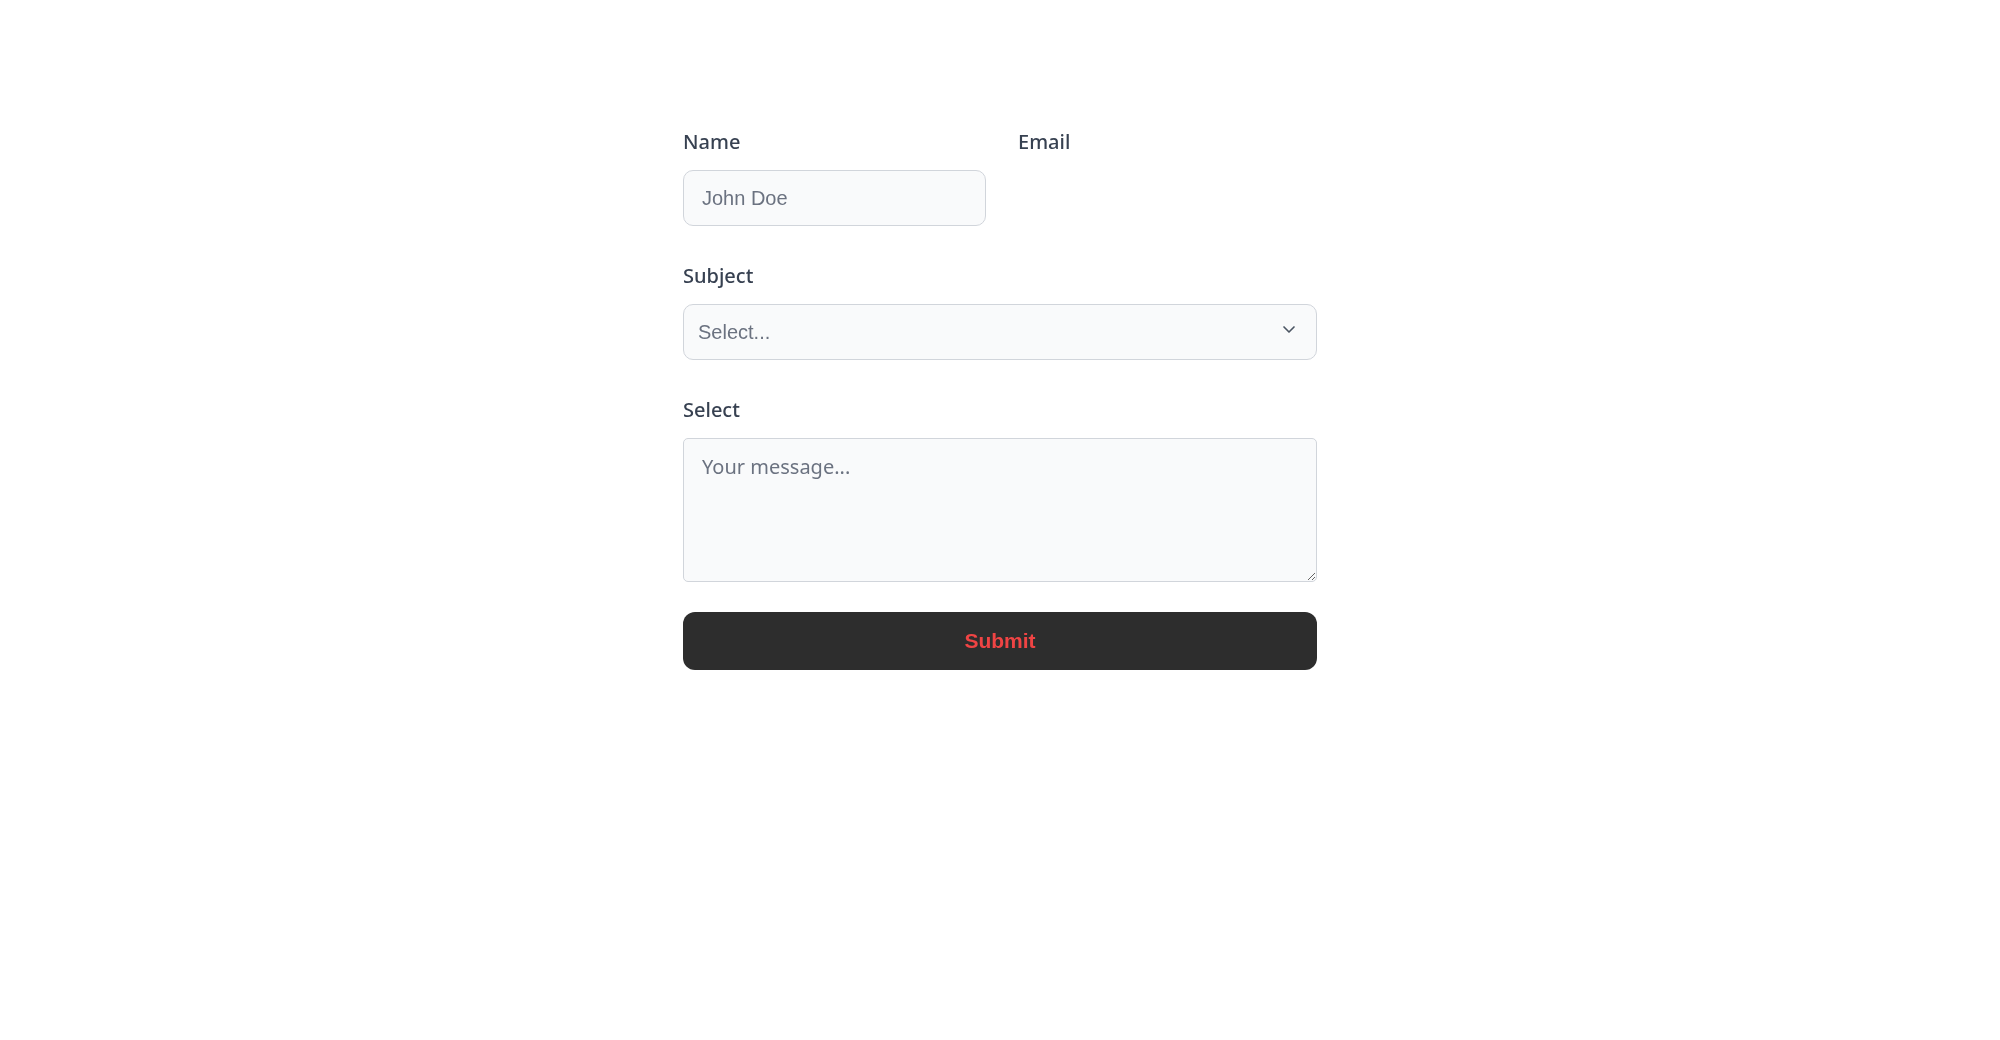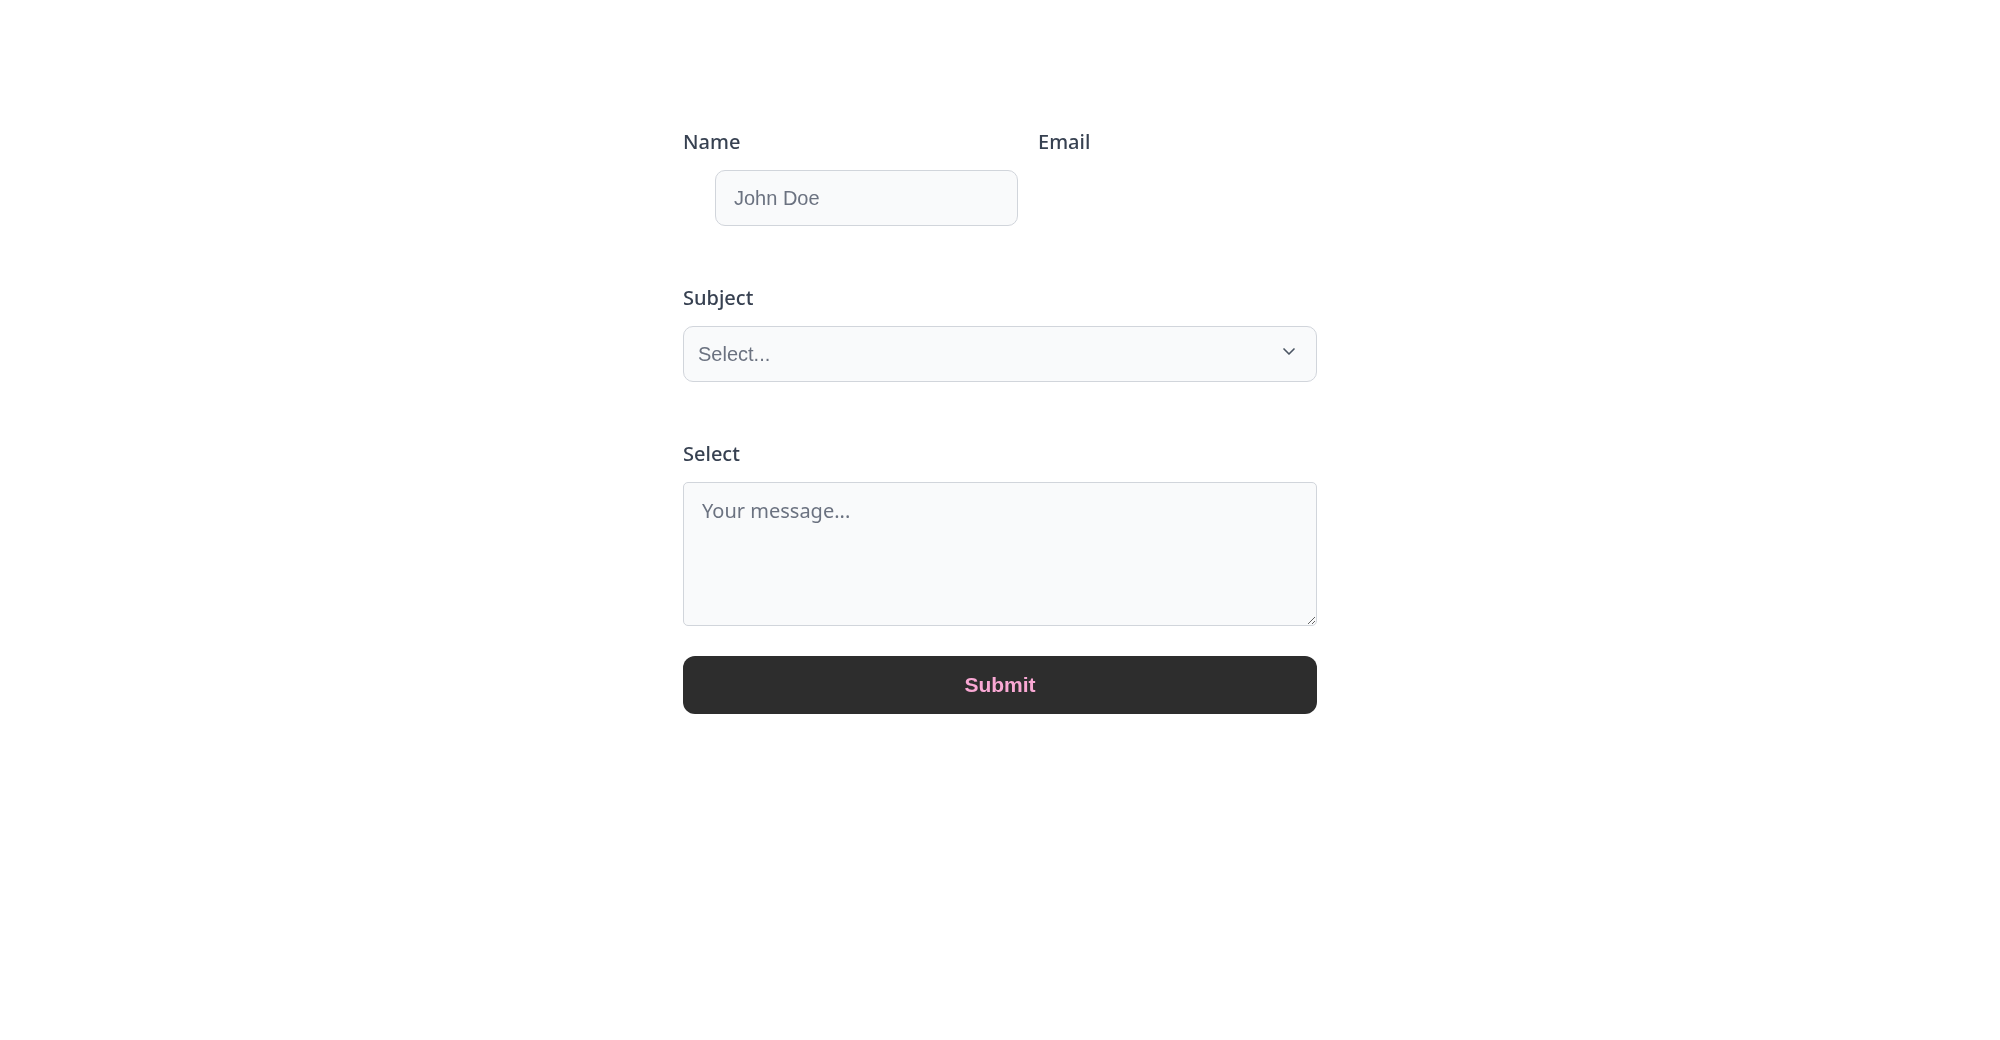--- a/index.html
+++ b/index.html
@@ -12,49 +12,48 @@
       background: #ffffff;
       display: flex;
       justify-content: center;
       padding-top: 128px;
     }
     .form-container {
       width: 634px;
     }
     .row {
       display: flex;
-      gap: 20px;
+      gap: 32px;
     }
     .field {
       display: flex;
       flex-direction: column;
       flex: 1;
     }
     .field-full {
       display: flex;
       flex-direction: column;
       width: 100%;
-      margin-top: 58px;
+      margin-top: 36px;
     }
     .label {
       font-size: 20px;
       font-weight: 500;
       color: #374151;
       margin-bottom: 15px;
     }
     .input {
       height: 56px;
       border: 1px solid #d1d5db;
       border-radius: 10px;
       background: #f9fafb;
       padding: 0 18px;
       font-size: 20px;
       color: #1d4ed8;
       outline: none;
-      margin-left: 32px;
     }
     .input::placeholder {
       color: #6b7280;
     }
     .select-wrapper {
       position: relative;
     }
     .select {
       width: 100%;
       height: 56px;
@@ -88,21 +87,21 @@
       resize: both;
       font-family: inherit;
     }
     .textarea::placeholder {
       color: #6b7280;
     }
     .submit-btn {
       width: 100%;
       height: 58px;
       background: #2d2d2d;
-      color: #f9a8d4;
+      color: #ef4444;
       border: none;
       border-radius: 12px;
       font-size: 21px;
       font-weight: 600;
       cursor: pointer;
       margin-top: 30px;
     }
   </style>
 </head>
 <body>

